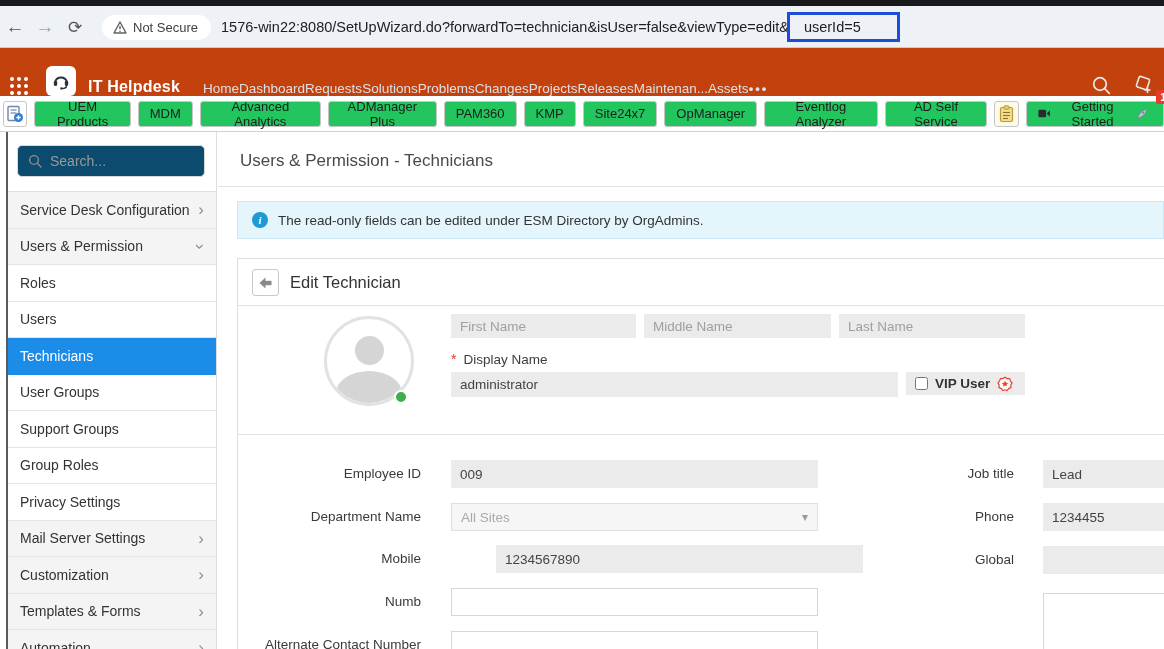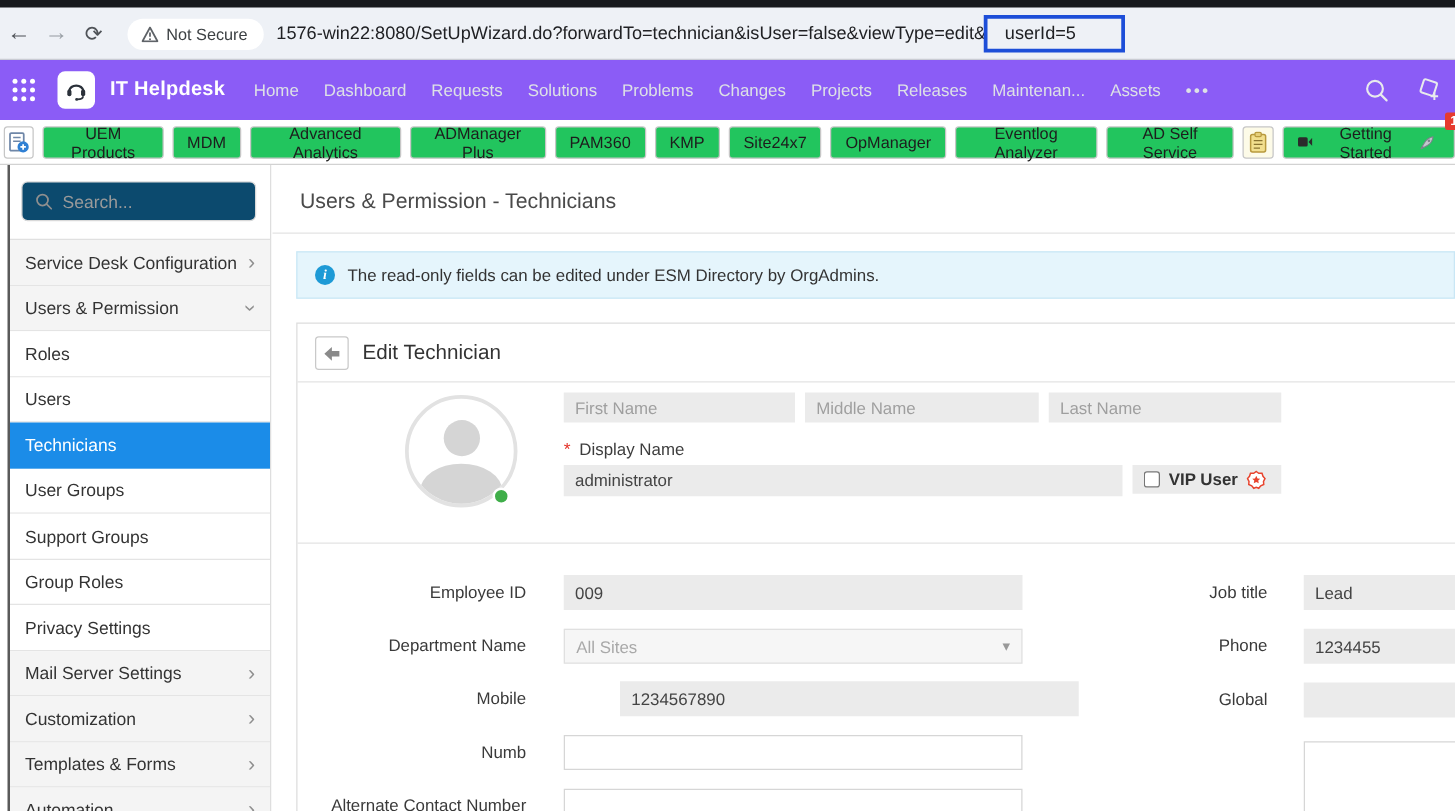--- a/index.html
+++ b/index.html
@@ -11,25 +11,25 @@
   .chrome-topstrip { position:absolute; left:0; top:0; width:1164px; height:6px; background:#17191d; }
   .chrome-row { position:absolute; left:0; top:6px; width:1164px; height:42px; display:flex; align-items:center; }
   .nav-arrow { font-size:19px; color:#4f5358; width:30px; text-align:center; }
   .nav-arrow.fwd { color:#9aa0a6; }
   .nav-arrow.reload { font-size:17px; }
   .notsecure-chip { display:flex; align-items:center; gap:6px; background:#ffffff; border-radius:14px; padding:5px 13px 5px 11px; margin:0 10px 0 12px; color:#3c4043; font-size:13px; }
   .url-text { font-size:14.5px; color:#202124; white-space:nowrap; display:flex; align-items:center; }
   .url-highlight { border:3px solid #1d4ed8; padding:4px 36px 4px 14px; margin-left:-2px; }
 
   
-  .navbar { position:absolute; left:0; top:48px; width:1164px; height:48px; background:#8b5cf6; display:flex; align-items:center; }
+  .navbar { position:absolute; left:0; top:48px; width:1164px; height:48px; background:#c2410c; display:flex; align-items:flex-end; }
   .grid-icon { margin-left:9px; width:20px; height:20px; }
   .brand-logo { margin-left:17px; width:30px; height:30px; background:#fff; border-radius:6px; display:flex; align-items:center; justify-content:center; }
   .brand-name { margin-left:12px; color:#fff; font-size:16px; font-weight:bold; letter-spacing:.2px; }
-  .nav-items { display:flex; align-items:center; margin-left:23px; gap:20px; }
+  .nav-items { display:flex; align-items:center; margin-left:23px; }
   .nav-item { color:#dde1e6; font-size:13.5px; cursor:pointer; }
   .nav-more { color:#dde1e6; font-size:13px; letter-spacing:2px; font-weight:bold; }
   .nav-right { margin-left:auto; display:flex; align-items:center; gap:20px; padding-right:10px; }
 
   
   .productbar { position:absolute; left:0; top:96px; width:1164px; height:36px; background:#fff; border-bottom:1px solid #d2d2d2; display:flex; align-items:center; gap:7px; padding-left:3px; }
   .ptab { border:1px solid #c6c6c6; border-radius:3px; background:#22c55e; height:26px; padding:0 11px; font-size:13px; color:#1d1d1d; display:flex; align-items:center; font-family:"Liberation Sans",sans-serif; }
   .ptab-icon { border:1px solid #c6c6c6; border-radius:3px; background:#fdfbe8; width:28px; height:26px; display:flex; align-items:center; justify-content:center; }
   .gs-wrap { position:relative; display:flex; align-items:center; }
   .gs-btn { gap:7px; padding-right:14px; }

